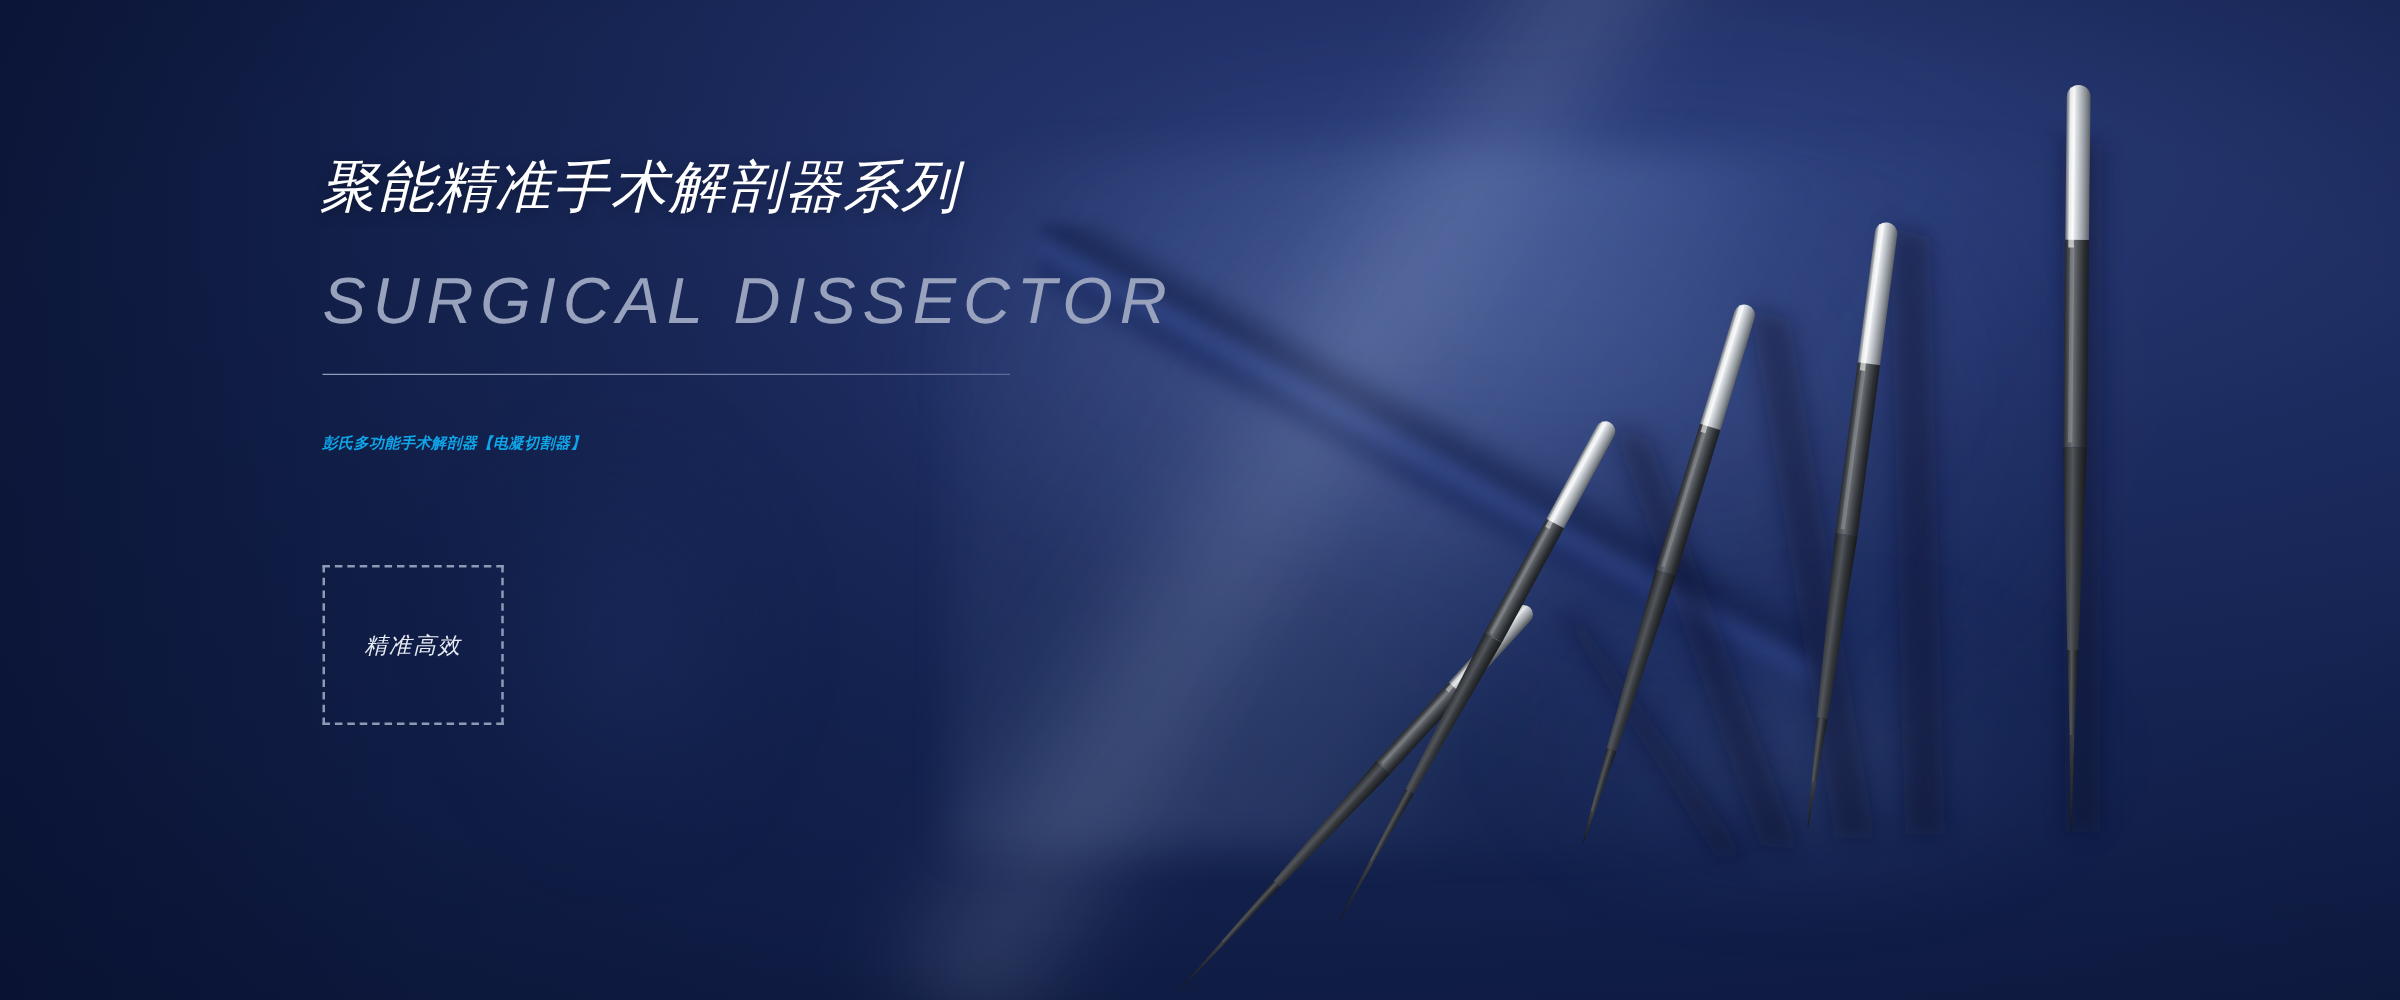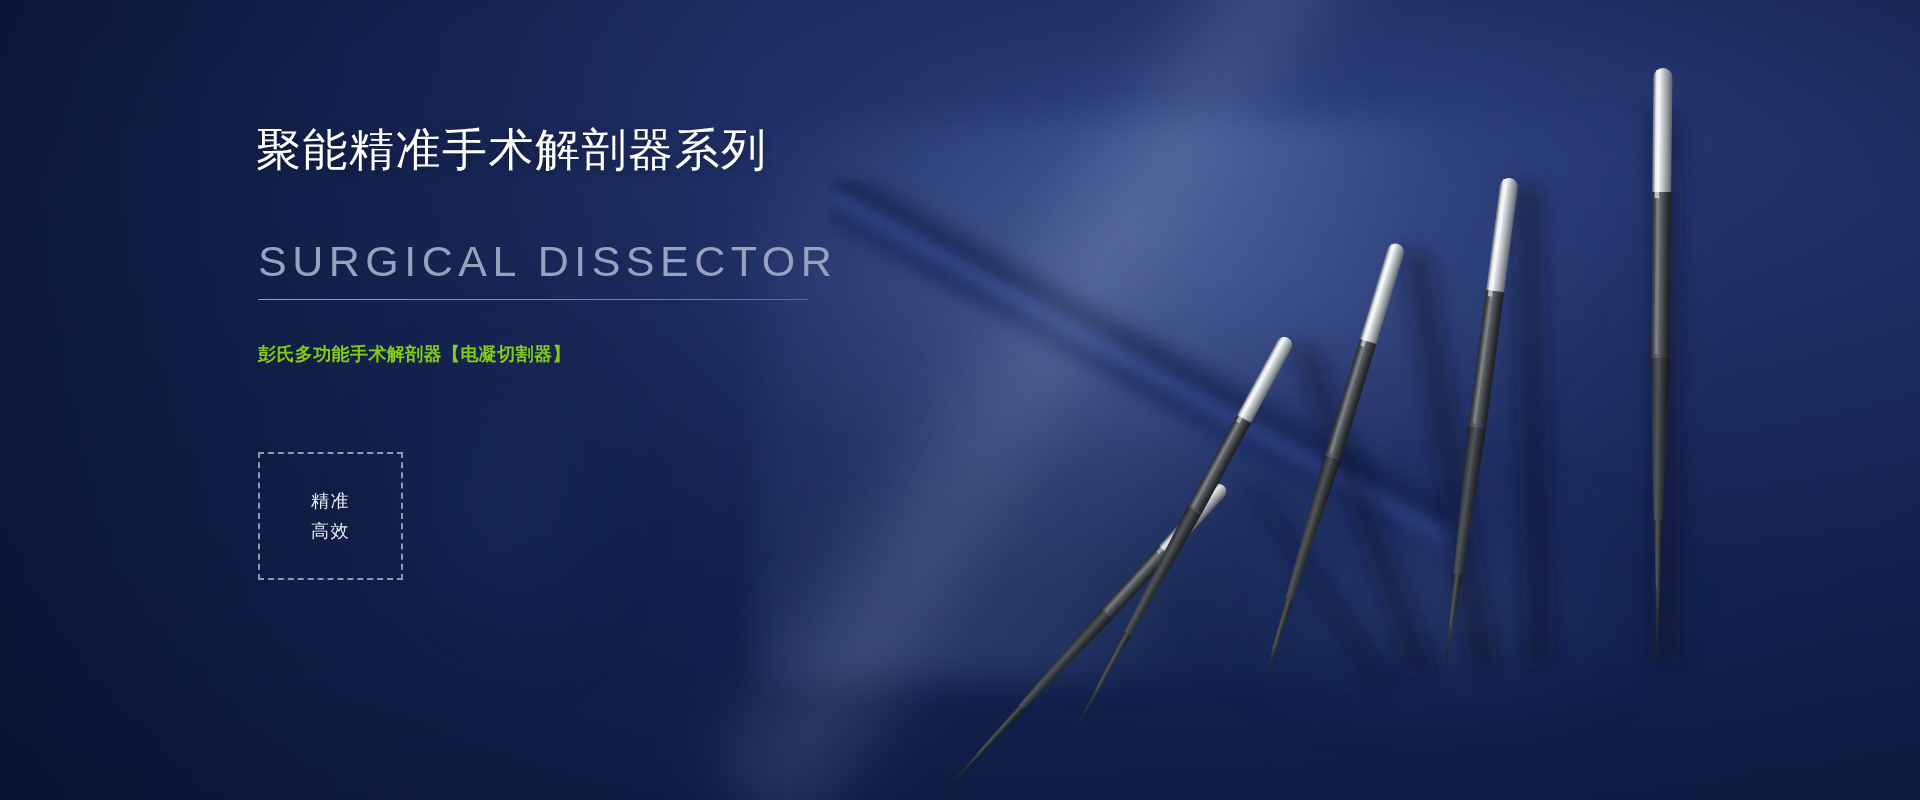--- a/index.html
+++ b/index.html
@@ -10,20 +10,21 @@
   body {
     font-family: "Liberation Sans", "DejaVu Sans", sans-serif;
   }
 
   #banner {
     position: relative;
     width: 1920px;
     height: 800px;
     overflow: hidden;
     background: #101f4d;
+    font-style: italic;
   }
 
   
   .bg-base {
     position: absolute;
     inset: 0;
     background:
       radial-gradient(120% 95% at 68% 18%, #2b3e7a 0%, #1d2c60 32%, #142350 58%, #0e1a41 100%);
   }
   .bg-photo-hand {
@@ -115,64 +116,63 @@
     font-weight: 400;
     letter-spacing: 1.5px;
     white-space: nowrap;
     text-shadow: 0 2px 10px rgba(0,0,0,0.35);
   }
 
   .title-en {
     position: absolute;
     top: 215px;
     left: 2px;
-    font-size: 43px;
+    font-size: 52px;
     line-height: 52px;
     color: #98a2bd;
     font-weight: 300;
     letter-spacing: 5.5px;
     white-space: nowrap;
-    margin-top: 20px;
   }
 
   .divider {
     position: absolute;
     top: 299px;
     left: 2px;
     width: 550px;
     height: 1px;
     background: linear-gradient(90deg, rgba(190,200,225,0.75) 0%, rgba(170,182,212,0.62) 72%, rgba(150,165,200,0.45) 100%);
   }
 
   .subtitle-cn {
     position: absolute;
     top: 341px;
     left: 2px;
-    font-size: 18px;
+    font-size: 12px;
     line-height: 26px;
-    color: #84cc16;
+    color: #0ea5e9;
     font-weight: 700;
     letter-spacing: 0.4px;
     white-space: nowrap;
   }
 
   
   .features {
     position: absolute;
     top: 452px;
     left: 2px;
     display: flex;
     gap: 30px;
   }
   .feature-box {
     width: 145px;
     height: 128px;
     box-sizing: border-box;
     display: flex;
-    flex-direction: column;
+    flex-direction: row;
     align-items: center;
     justify-content: center;
     border: 2px dashed rgba(178,188,212,0.78);
     color: #e9ecf5;
     font-size: 18px;
     line-height: 30px;
     letter-spacing: 1.5px;
   }
   .feature-box.bright {
     border-color: rgba(255,255,255,0.95);

